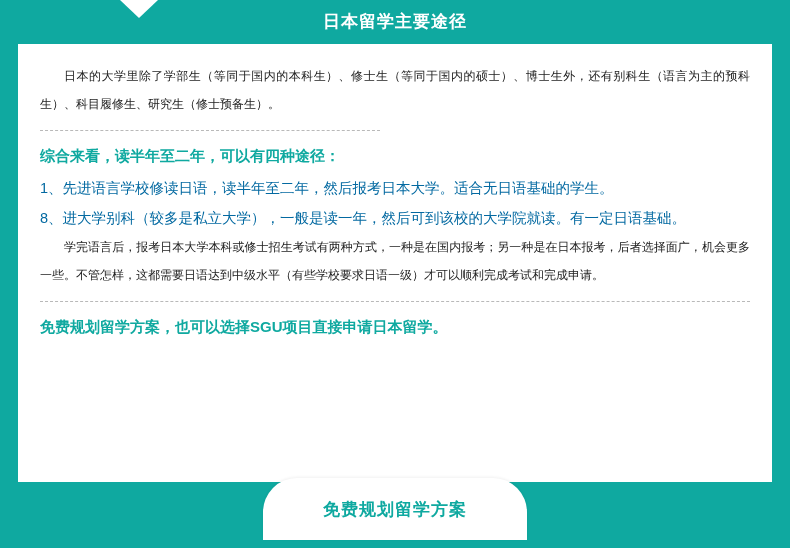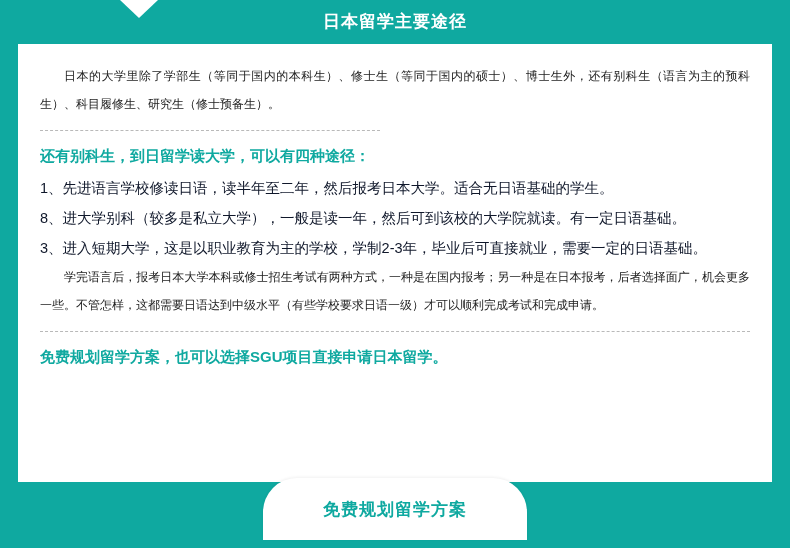--- a/index.html
+++ b/index.html
@@ -96,21 +96,21 @@
     font-weight: bold;
     line-height: 26px;
   }
   .list {
     margin: 0;
     padding: 0;
     list-style: none;
   }
   .list li {
     font-size: 14.5px;
-    color: #0f172a;
+    color: #0369a1;
     line-height: 30px;
     text-align: justify;
   }
   .spacer-sm { height: 4px; }
   
   .cta {
     position: absolute;
     left: 263px;
     top: 478px;
     width: 264px;
@@ -138,28 +138,27 @@
 <div class="page">
   <div class="card">
     <div class="notch"></div>
     <div class="card-title">日本留学主要途径</div>
 
     <div class="inner">
       <p class="para indent">日本的大学里除了学部生（等同于国内的本科生）、修士生（等同于国内的硕士）、博士生外，还有别科生（语言为主的预科生）、科目履修生、研究生（修士预备生）。</p>
 
       <hr class="dashline short">
 
-      <p class="highlight">还有别科生，到日留学读大学，可以有四种途径：</p>
+      <p class="highlight">综合来看，读半年至二年，可以有四种途径：</p>
 
       <div class="spacer-sm"></div>
 
       <ul class="list">
         <li>1、先进语言学校修读日语，读半年至二年，然后报考日本大学。适合无日语基础的学生。</li>
         <li>8、进大学别科（较多是私立大学），一般是读一年，然后可到该校的大学院就读。有一定日语基础。</li>
-        <li>3、进入短期大学，这是以职业教育为主的学校，学制2-3年，毕业后可直接就业，需要一定的日语基础。</li>
       </ul>
 
       <p class="para indent">学完语言后，报考日本大学本科或修士招生考试有两种方式，一种是在国内报考；另一种是在日本报考，后者选择面广，机会更多一些。不管怎样，这都需要日语达到中级水平（有些学校要求日语一级）才可以顺利完成考试和完成申请。</p>
 
       <hr class="dashline full">
 
       <p class="highlight">免费规划留学方案，也可以选择SGU项目直接申请日本留学。</p>
     </div>
 
     <div class="cta">

